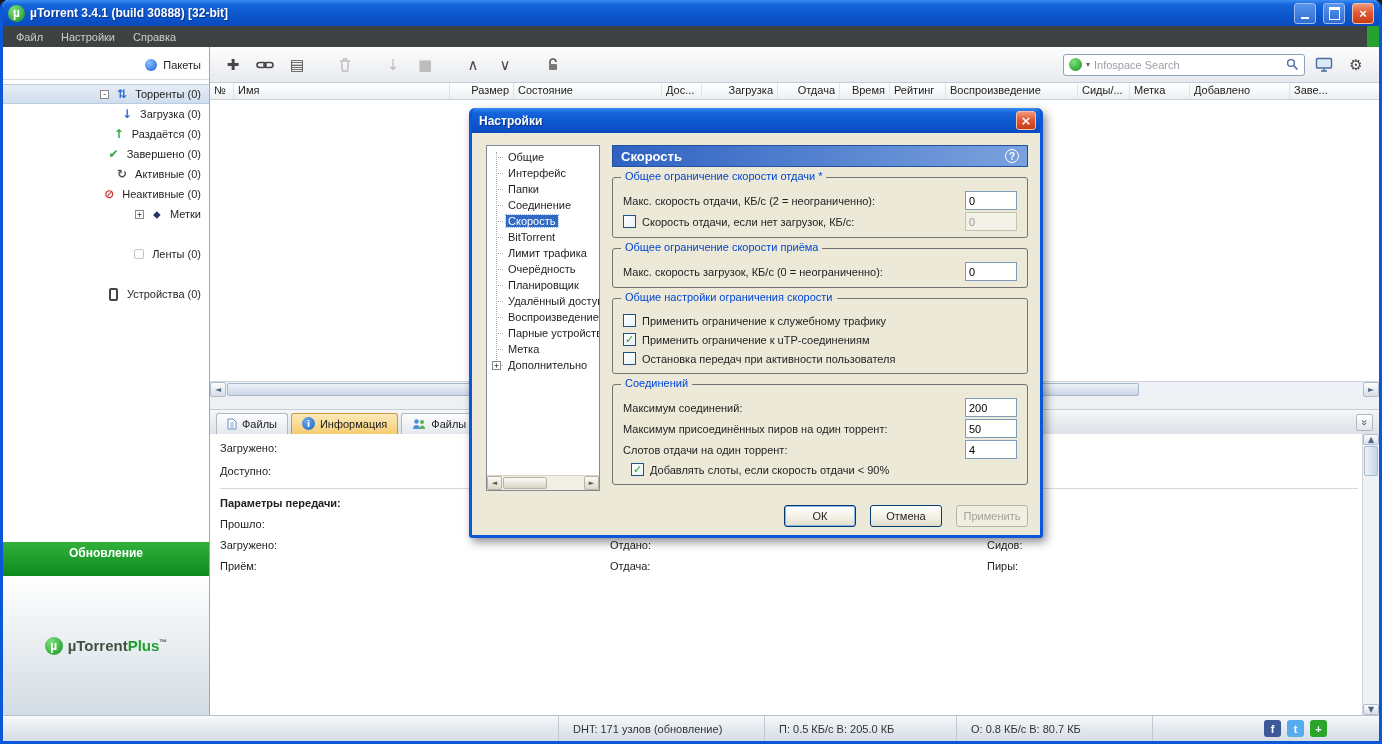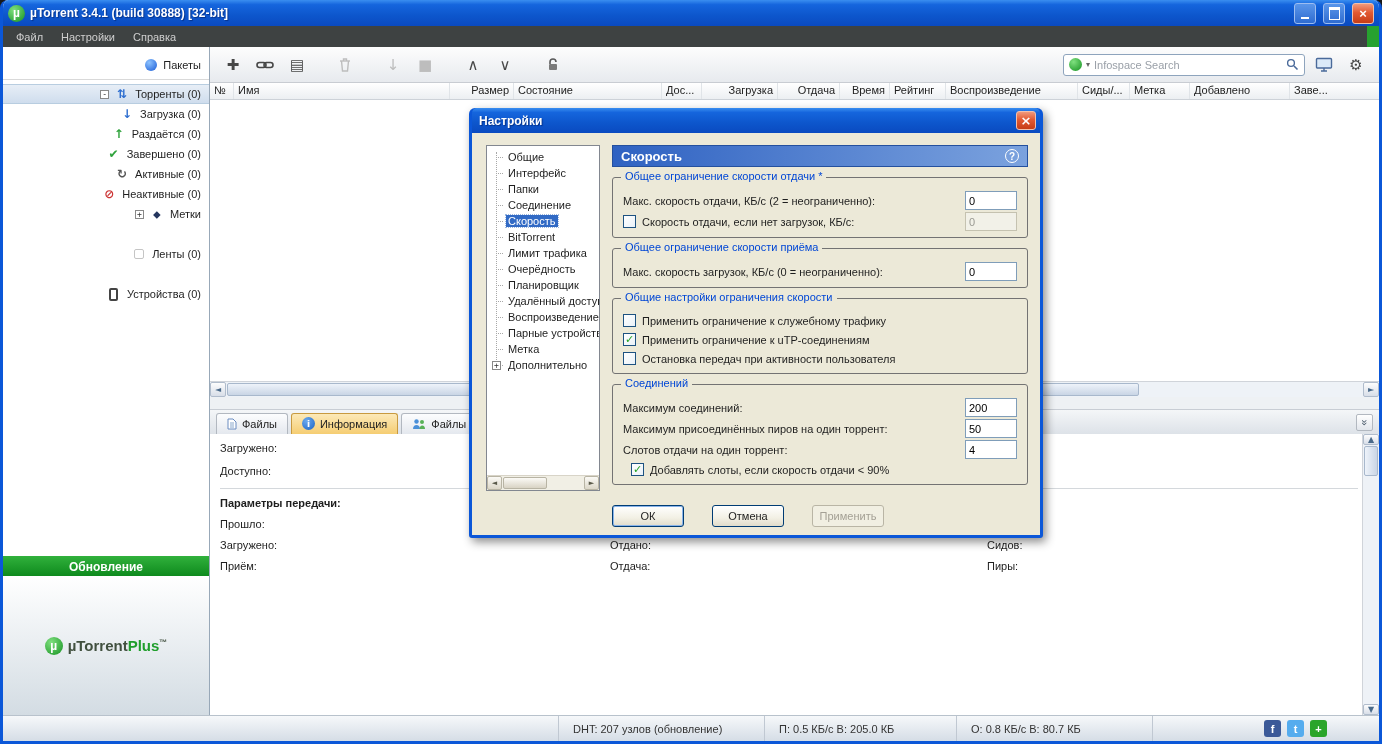--- a/index.html
+++ b/index.html
@@ -37,21 +37,21 @@
   .ico-torrents{color:#2f6fd0;font-weight:bold;}
   .ico-down{color:#2f6fd0;font-weight:bold;}
   .ico-up{color:#2fa33c;font-weight:bold;}
   .ico-check{color:#2fa33c;font-weight:bold;}
   .ico-active{color:#555;font-weight:bold;}
   .ico-inactive{color:#c33;font-weight:bold;}
   .ico-tag{color:#24365e;font-size:11px;}
   .ico-feed{width:10px;height:10px;border:1px solid #c5c5c5;border-radius:2px;}
   .ico-device{width:9px;height:13px;border:2px solid #444;border-radius:2px;}
   .sidebar-bottom{margin-top:auto;}
-  .update-banner{height:20px;background:linear-gradient(180deg,#31b13c,#0e8a1d);color:#fff;font-weight:bold;text-align:center;line-height:22px;font-size:12px;}
+  .update-banner{height:34px;background:linear-gradient(180deg,#31b13c,#0e8a1d);color:#fff;font-weight:bold;text-align:center;line-height:22px;font-size:12px;}
   .plus-panel{height:139px;background:linear-gradient(180deg,#ffffff,#d3dce3);display:flex;align-items:center;justify-content:center;gap:5px;}
   .plus-mark{width:18px;height:18px;border-radius:50%;background:radial-gradient(circle at 35% 30%,#7fe07f,#149120);color:#fff;font-weight:bold;font-size:12px;display:flex;align-items:center;justify-content:center;}
   .plus-text{font-size:15px;font-weight:bold;color:#41503f;}
   .plus-text .plus{color:#1f9e2c;}
   .plus-tm{font-size:8px;vertical-align:super;}
 
   
   .toolbar{height:36px;background:linear-gradient(180deg,#fdfdfd,#e7eaee);border-bottom:1px solid #c8ccd2;display:flex;align-items:center;padding:0 10px;gap:6px;}
   .tb-btn{width:26px;height:26px;display:flex;align-items:center;justify-content:center;font-family:"DejaVu Sans",sans-serif;font-size:15px;color:#474747;}
   .tb-btn.disabled{color:#bdbdbd;}
@@ -135,21 +135,21 @@
   .groupbox>.legend{position:absolute;top:-8px;left:8px;background:#ece9d8;padding:0 4px;color:#0046d5;white-space:nowrap;}
   .g-row{display:flex;align-items:center;gap:6px;padding:1px 2px;min-height:21px;}
   .g-row.chk{min-height:19px;}
   .g-row.compact{min-height:18px;}
   .g-row.indent{padding-left:10px;}
   .g-label{flex:1;white-space:nowrap;overflow:hidden;}
   .g-input{width:52px;height:19px;border:1px solid #7f9db9;font:11px "Liberation Sans",sans-serif;padding:1px 3px;background:#fff;color:#000;flex:0 0 auto;}
   .g-input:disabled{background:#f2f1e8;color:#9a9a93;border-color:#c5c2b0;}
   .checkbox{width:13px;height:13px;border:1px solid #1d5281;background:linear-gradient(135deg,#fff,#e9f1f8);display:inline-flex;align-items:center;justify-content:center;color:#21a121;flex:0 0 auto;}
   .checkbox.checked::after{content:"✓";font:bold 11px "DejaVu Sans",sans-serif;margin-top:-1px;}
-  .dlg-buttons{position:absolute;left:140px;right:12px;bottom:8px;display:flex;justify-content:flex-start;gap:28px;}
+  .dlg-buttons{position:absolute;left:140px;right:12px;bottom:8px;display:flex;justify-content:flex-end;gap:14px;}
   .xp-btn{width:72px;height:22px;font:11px "Liberation Sans",sans-serif;background:linear-gradient(180deg,#ffffff,#f2f0e4 60%,#e0dccb);border:1px solid #003c74;border-radius:3px;color:#1e1e1e;}
   .xp-btn.focused{box-shadow:inset 0 0 0 1px #8ab4ea;}
   .xp-btn.disabled{color:#a4a095;border-color:#b9b5a5;background:#f1efe2;}
 
   svg{display:block;}
 </style>
 </head>
 <body>
 
 <div class="window">
@@ -383,21 +383,21 @@
           <span class="vthumb"></span>
           <span class="vtrack"></span>
           <span class="scroll-btn">▼</span>
         </div>
       </div>
     </div>
   </div>
 
   <div class="statusbar">
     <span class="sb-spacer"></span>
-    <span class="sb-cell sb-dht">DHT: 207 узлов (обновление)</span>
+    <span class="sb-cell sb-dht">DHT: 171 узлов (обновление)</span>
     <span class="sb-cell sb-down">П: 0.5 КБ/с В: 205.0 КБ</span>
     <span class="sb-cell sb-up">О: 0.8 КБ/с В: 80.7 КБ</span>
     <span class="sb-endpad"></span>
     <span class="sb-ico fb">f</span>
     <span class="sb-ico tw">t</span>
     <span class="sb-ico gr">+</span>
     <span class="sb-iconpad"></span>
   </div>
 
   <div class="dialog">

